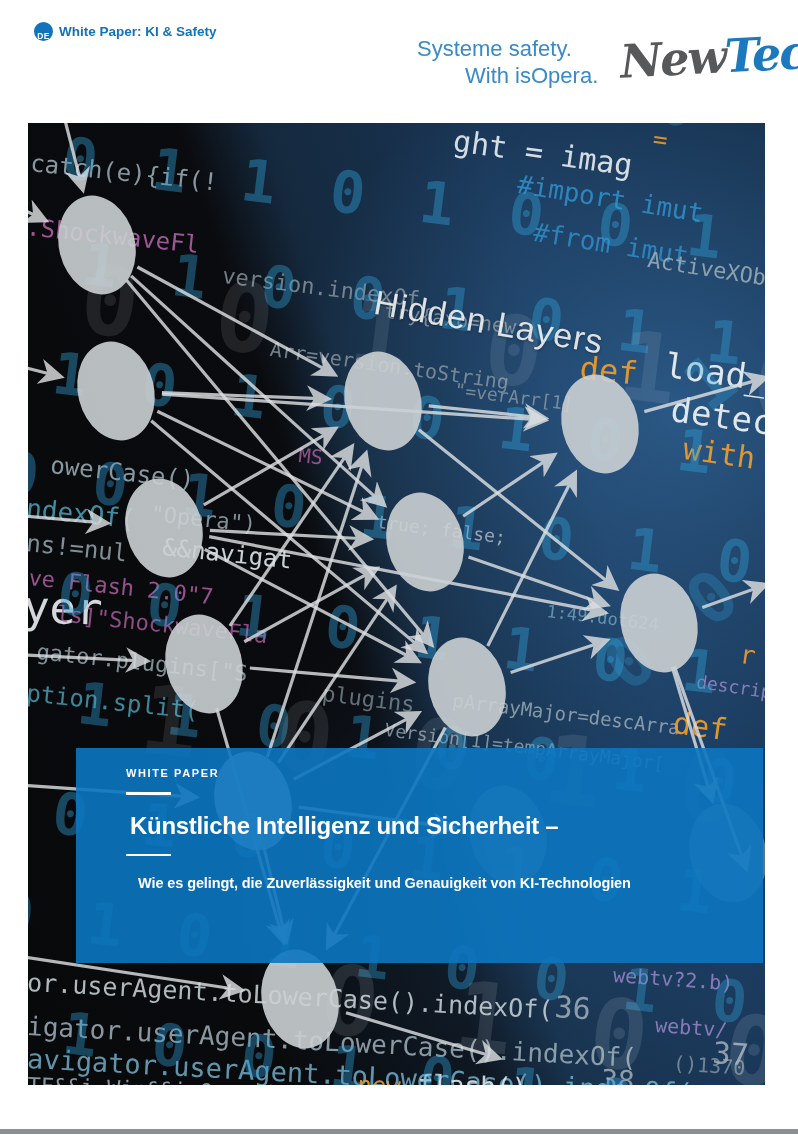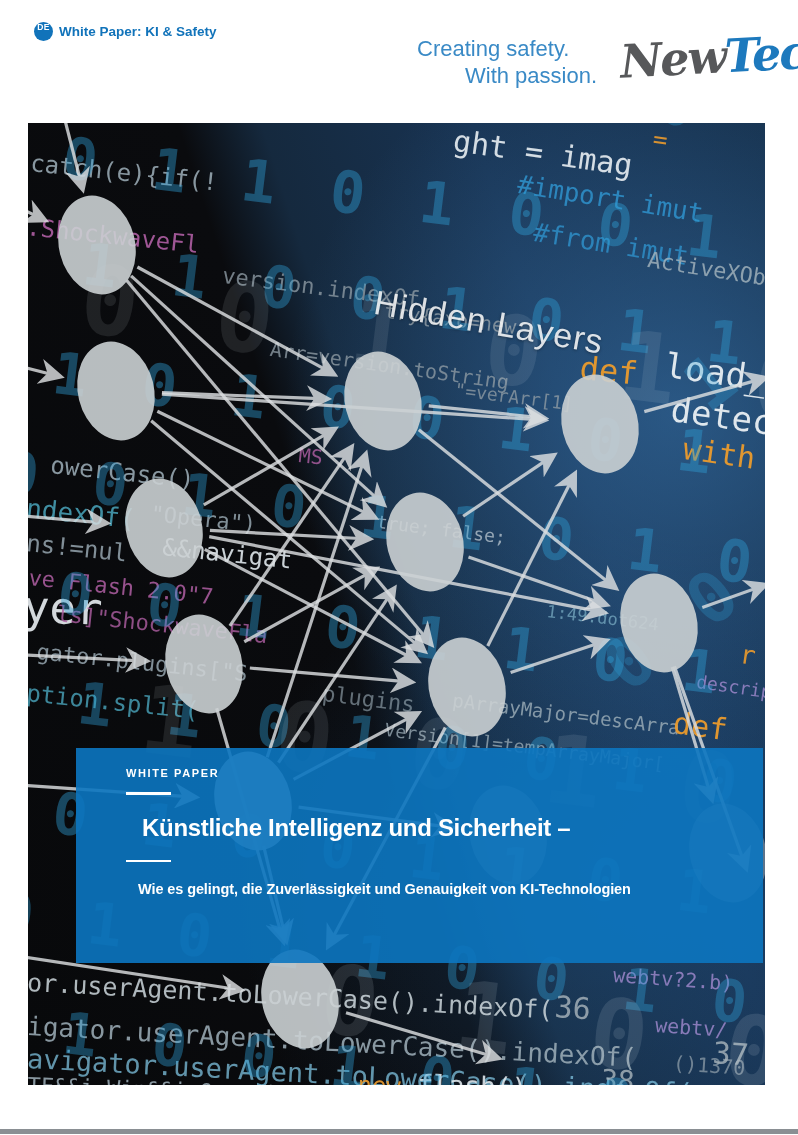--- a/index.html
+++ b/index.html
@@ -4,21 +4,21 @@
 <style>
   html,body{margin:0;padding:0;background:#ffffff;}
   body{width:798px;height:1135px;position:relative;overflow:hidden;
        font-family:"Liberation Sans",sans-serif;}
   .page{position:absolute;inset:0;background:#fff;}
 
   
   .hdr{position:absolute;left:0;top:0;width:798px;height:123px;background:#fff;}
   .badge{position:absolute;left:34px;top:22px;width:19px;height:19px;border-radius:50%;
          background:#1173ba;color:#fff;font-size:8.5px;font-weight:bold;
-         display:flex;align-items:flex-start;justify-content:center;letter-spacing:.3px;}
+         display:flex;align-items:flex-end;justify-content:center;letter-spacing:.3px;}
   .badge-label{position:absolute;left:59px;top:24px;font-size:13.5px;font-weight:bold;color:#1173ba;}
   .tag1{position:absolute;left:417px;top:36px;font-size:22px;color:#3a8ac6;}
   .tag2{position:absolute;left:465px;top:63px;font-size:22px;color:#3a8ac6;}
   .logo{position:absolute;left:620px;top:30px;font-family:"DejaVu Serif",serif;
         font-style:italic;font-weight:bold;font-size:46px;transform:rotate(-3deg);
         letter-spacing:-2px;white-space:nowrap;}
   .logo .n{color:#57585a;}
   .logo .t{color:#1d79bd;}
 
   
@@ -40,37 +40,37 @@
   .node{fill:#cbd0d3;opacity:.9;}
   .node-faint{fill:#cbd0d3;opacity:.38;}
 
   
   .banner{position:absolute;left:48px;top:625px;width:687px;height:215px;
           background:rgba(12,118,191,.91);color:#fff;box-sizing:border-box;
           padding:19px 40px 0 50px;}
   .kicker{font-size:11px;font-weight:bold;letter-spacing:1.6px;}
   .rule{width:45px;height:2.5px;background:#fff;margin:13px 0 14px 0;}
   .rule2{width:45px;height:2.5px;background:#fff;margin:12px 0 10px 0;}
-  .title{font-size:24px;line-height:33px;font-weight:bold;letter-spacing:-.3px;margin:16px;}
+  .title{font-size:24px;line-height:33px;font-weight:bold;letter-spacing:-.3px;margin:4px;}
   .subtitle{font-size:14.5px;line-height:30px;font-weight:bold;margin:12px;letter-spacing:-.1px;}
 
   .bottom-bar{position:absolute;left:0;top:1129px;width:798px;height:5px;background:#8a8f93;}
 </style>
 </head>
 <body>
 
 <div class="page">
 
   <div class="hdr">
     <div class="badge">
       <span>DE</span>
     </div>
     <div class="badge-label">White Paper: KI &amp; Safety</div>
-    <div class="tag1">Creating safety.</div>
-    <div class="tag2">With passion.</div>
+    <div class="tag1">Systeme safety.</div>
+    <div class="tag2">With isOpera.</div>
     <div class="logo">
       <span class="n">New</span><span class="t">Tec</span>
     </div>
   </div>
 
   <div class="photo">
     <div id="code-layer">
         <span class="frag" style="left: 428px; top: 0px; font-size: 30px; color: rgb(233, 239, 243); opacity: 0.9; transform: rotate(8deg);">ght = imag</span>
         <span class="frag" style="left: 627px; top: 2px; font-size: 24px; color: rgb(235, 155, 45); opacity: 0.9; transform: rotate(8deg);">=</span>
         <span class="frag" style="left: 4px; top: 26px; font-size: 24px; color: rgb(159, 176, 186); opacity: 0.85; transform: rotate(6deg);">catch(e){if(!</span>

